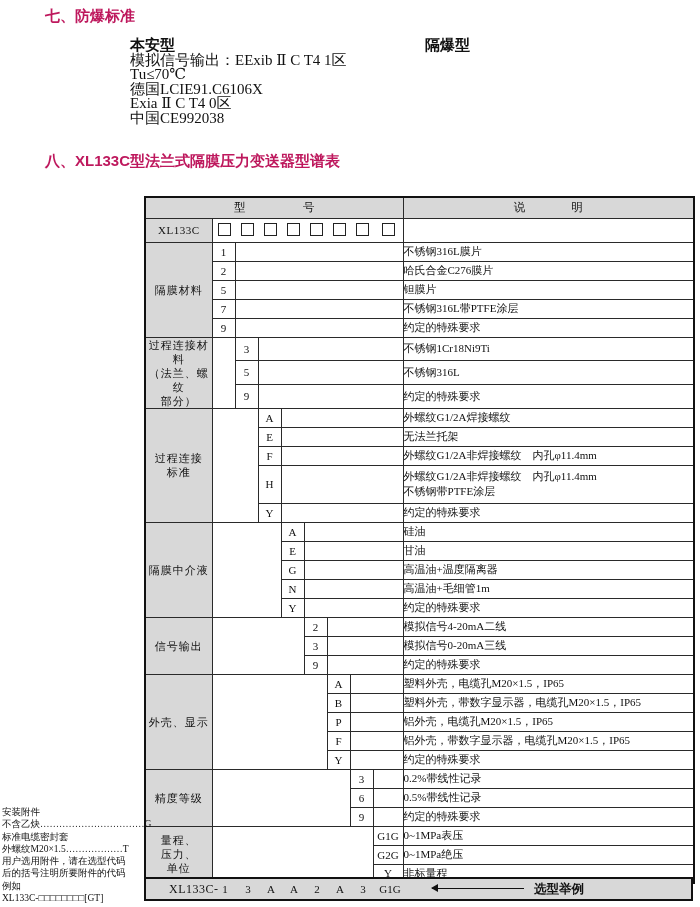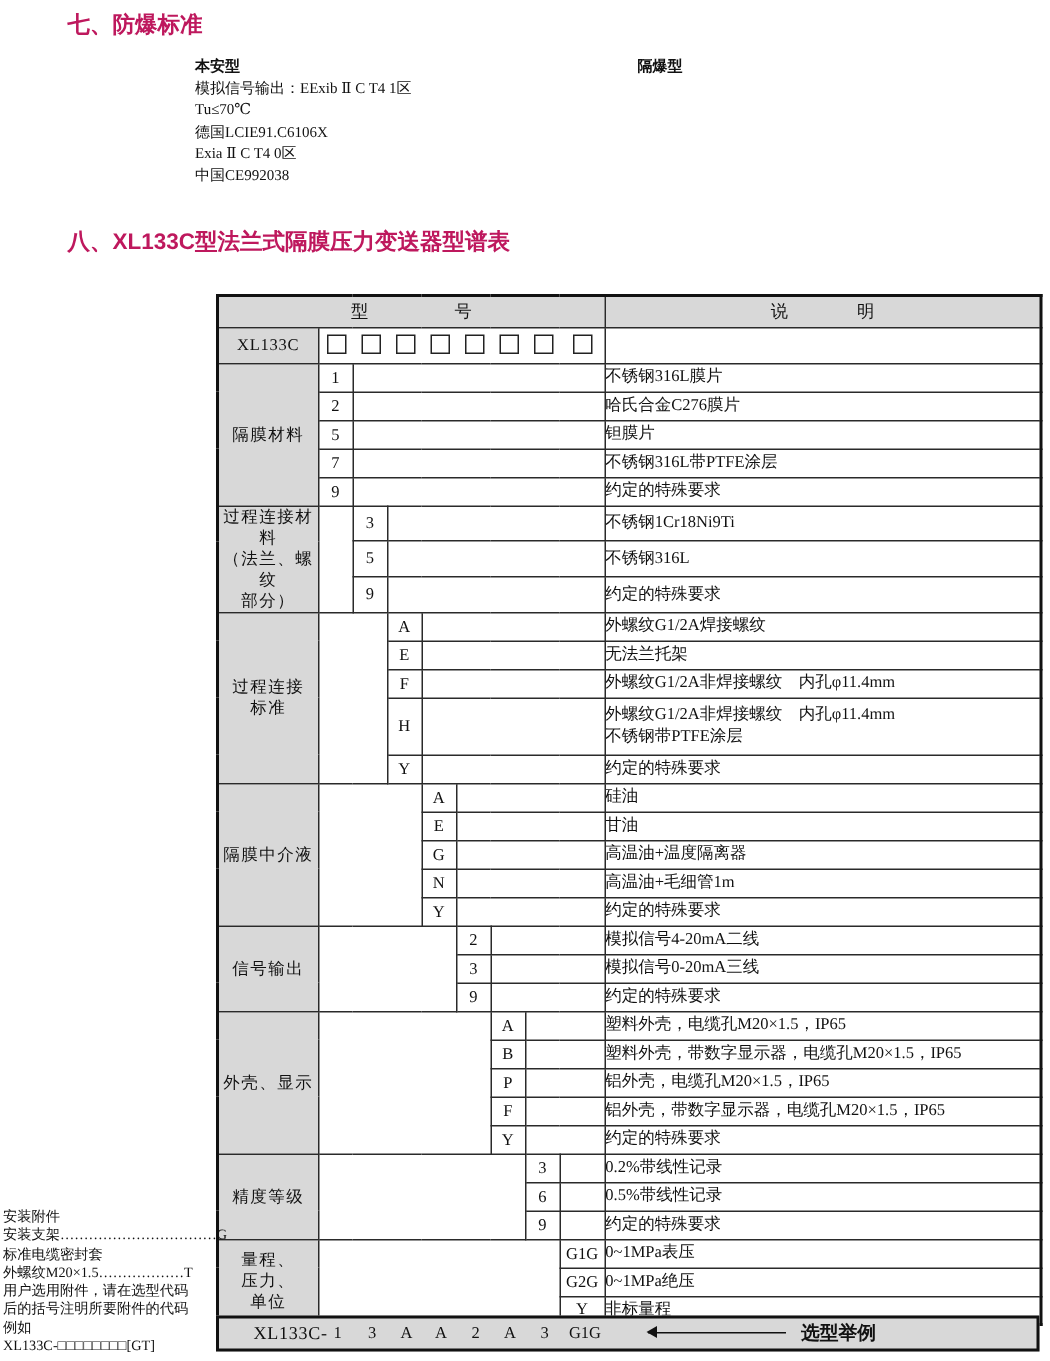--- a/index.html
+++ b/index.html
@@ -7,21 +7,21 @@
        font-family:"Liberation Serif","DejaVu Serif",serif;color:#111;}
   .abs{position:absolute;}
 
   
   .h-main{font-family:"Liberation Sans","DejaVu Sans",sans-serif;
           font-weight:bold;font-size:15px;color:#be185d;}
   #heading7{left:45px;top:7px;}
   #heading8{left:45px;top:152px;}
 
   
-  .spec-block{font-size:10px;line-height:14.6px;}
+  .spec-block{font-size:15px;line-height:14.6px;}
   #intrinsic-block{left:130px;top:38px;}
   #flameproof-block{left:425px;top:38px;}
   .spec-title{font-weight:bold;}
 
   
   #model-table-wrap{left:144px;top:196px;}
   table.model{border-collapse:collapse;table-layout:fixed;width:549px;
               border:2px solid #111;font-size:11px;}
   table.model td{border:1px solid #2a2a2a;padding:0;vertical-align:middle;
                  overflow:hidden;}
@@ -294,21 +294,21 @@
         <tr>
           <td class="code">Y</td>
           <td class="desc">非标量程</td>
         </tr>
       </tbody>
   </table>
 </div>
 
 <div id="accessory-note" class="abs">
     <div class="tline">安装附件</div>
-    <div class="tline">安装支架……………………………G</div>
+    <div class="tline">不含乙炔……………………………G</div>
     <div class="tline">标准电缆密封套</div>
     <div class="tline">外螺纹M20×1.5………………T</div>
     <div class="tline">用户选用附件，请在选型代码</div>
     <div class="tline">后的括号注明所要附件的代码</div>
     <div class="tline">例如</div>
     <div class="tline">XL133C-□□□□□□□□[GT]</div>
   </div>
 
 <div id="example-bar" class="abs">
   <span class="prefix">XL133C-</span>

